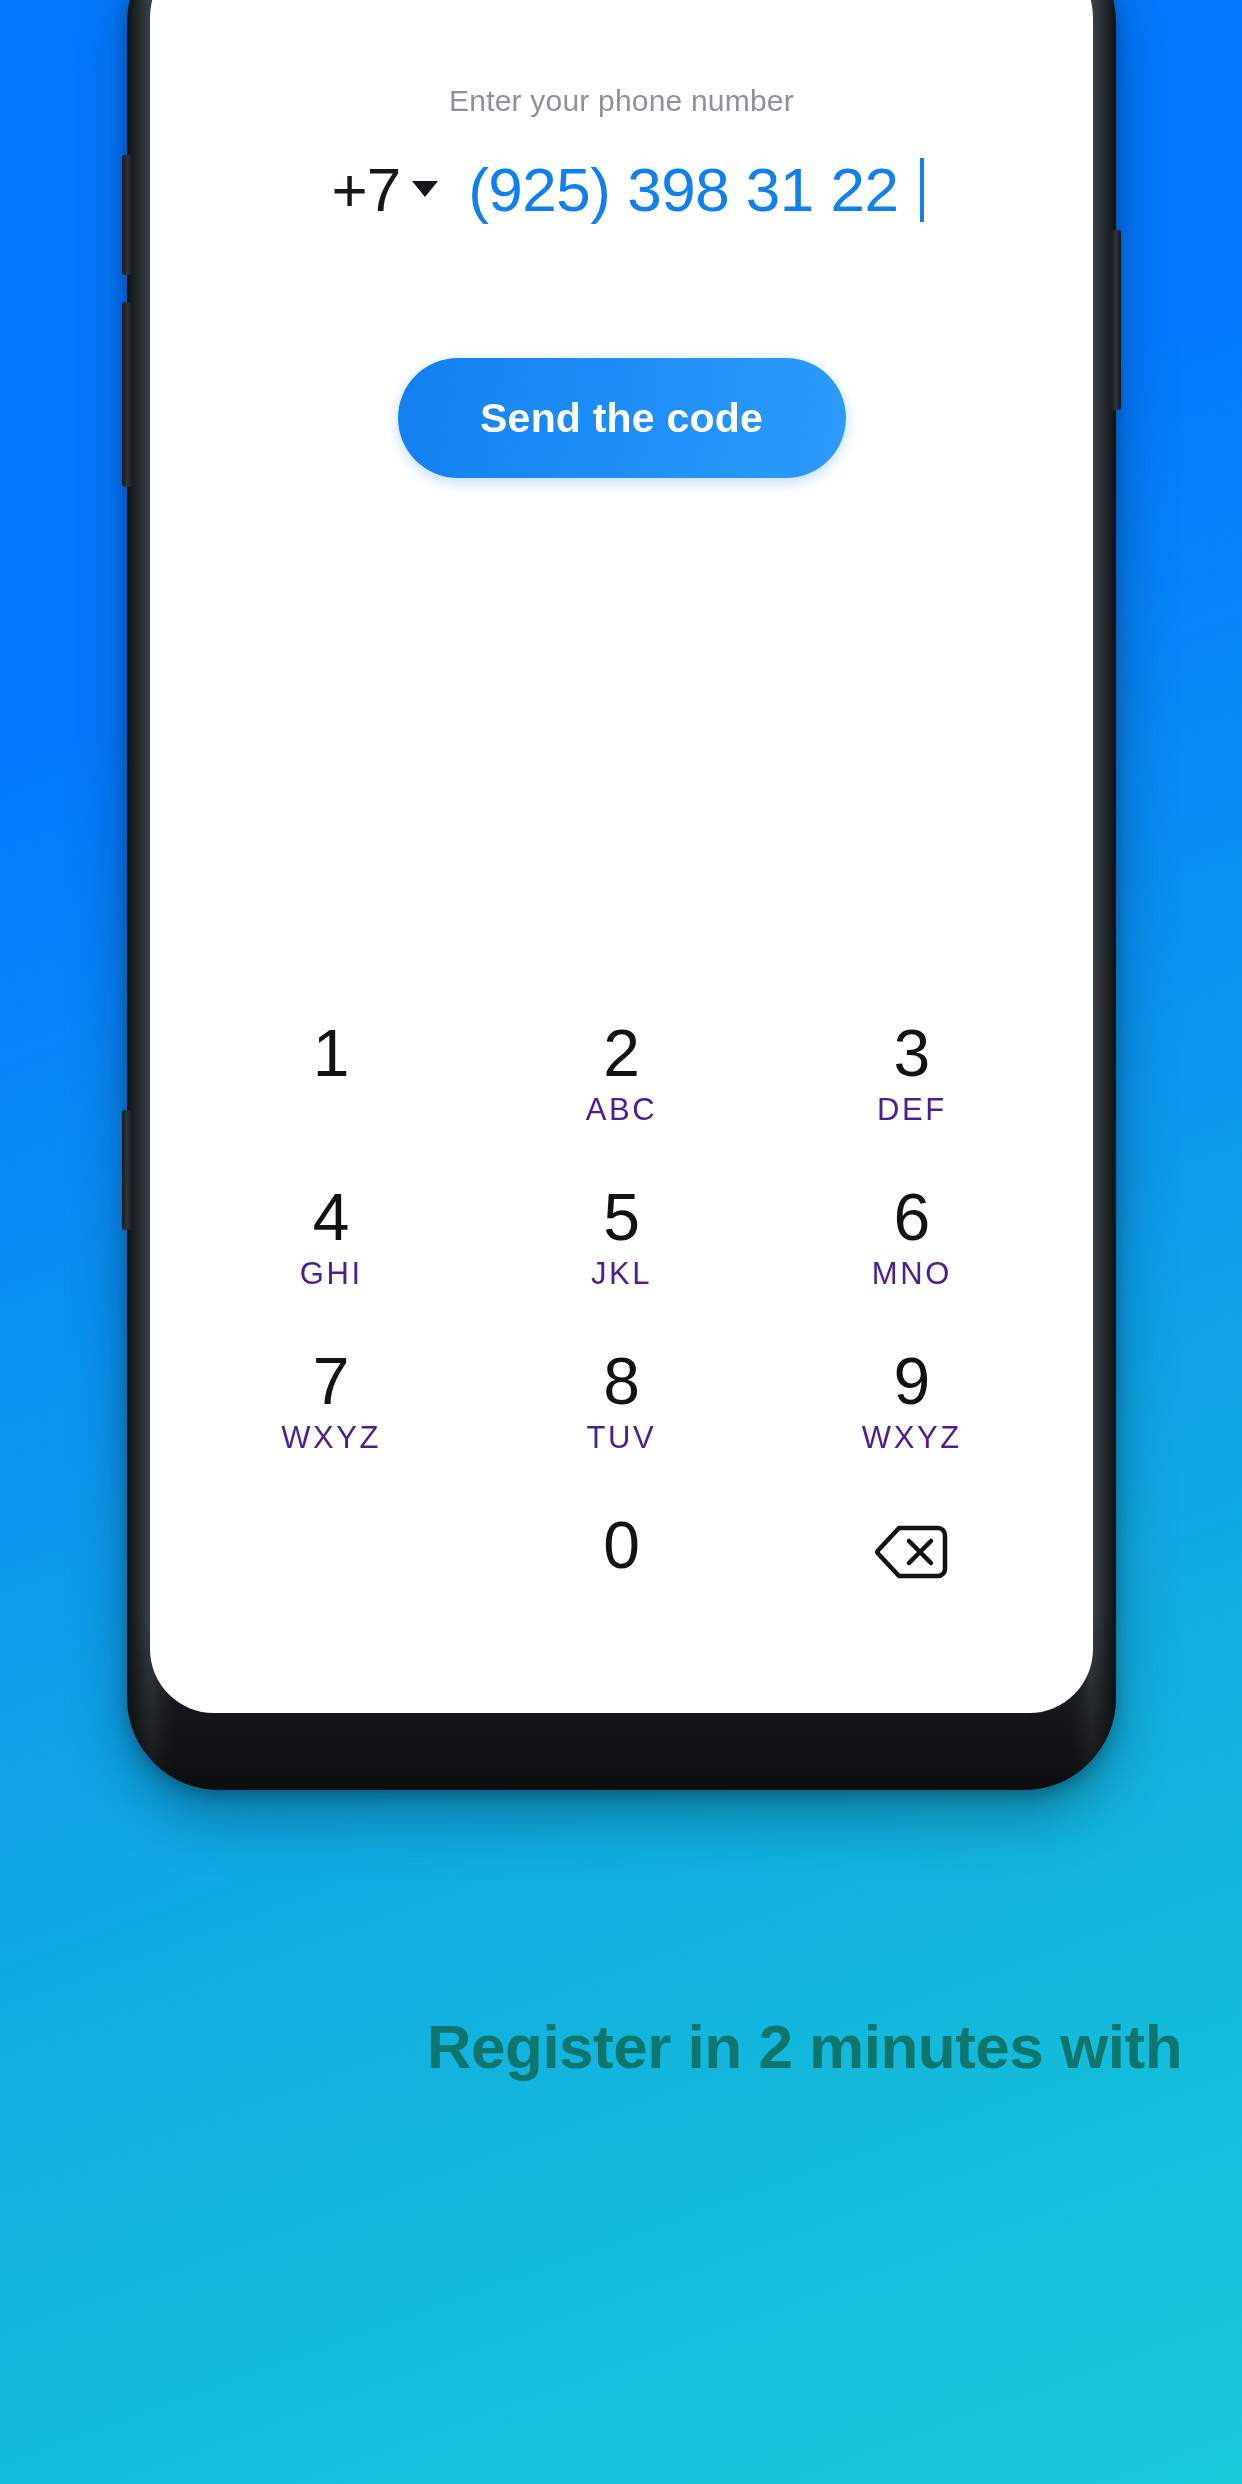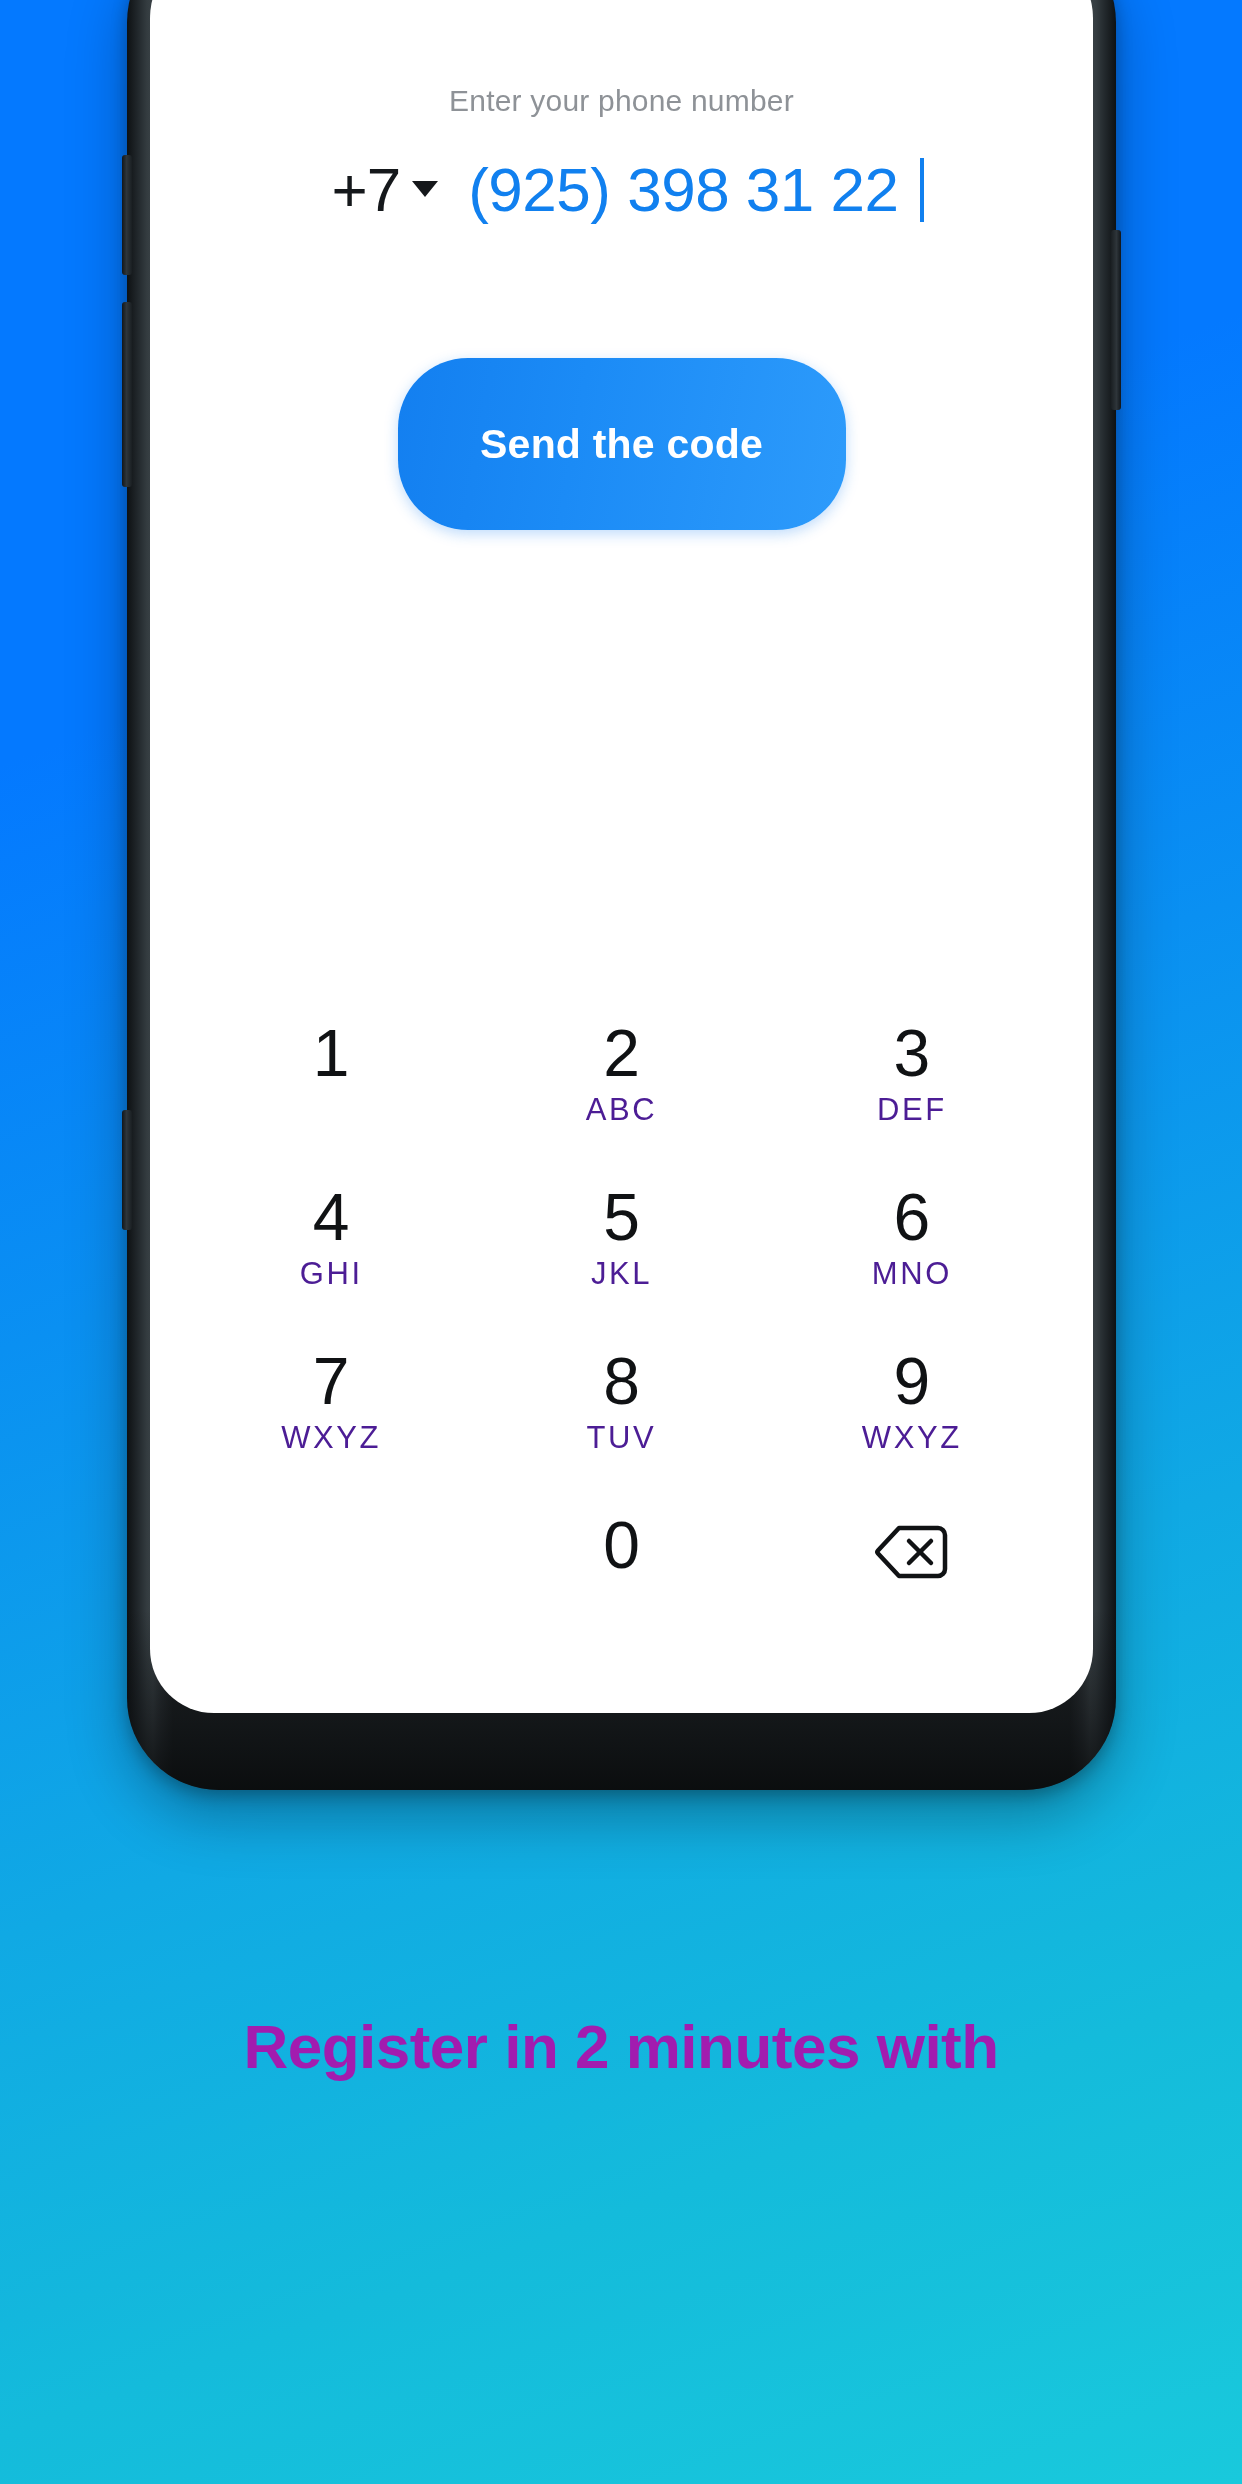--- a/index.html
+++ b/index.html
@@ -129,21 +129,21 @@
     margin-left:3px;
   }
 
   .send-wrap{
     display:flex;
     justify-content:center;
     margin-top:133px;
   }
   .send-button{
     width:448px;
-    height:172px;
+    height:120px;
     border:none;
     border-radius:70px;
     background:linear-gradient(100deg,#137ff0 0%,#1b8bf6 40%,#2d9bfb 100%);
     color:#ffffff;
     font-family:"Liberation Sans", sans-serif;
     font-size:41px;
     font-weight:700;
     letter-spacing:0.2px;
     cursor:pointer;
     box-shadow:0 4px 14px rgba(20,125,240,0.28);
@@ -184,22 +184,22 @@
   }
   .key.blank{ cursor:default; }
   .key.backspace{ padding-top:26px; }
   .backspace-icon{ display:block; }
 
   
   #caption{
     position:absolute;
     left:0; right:0;
     top:2010px;
-    text-align:center;
-    color:#a21caf;
+    text-align:right;
+    color:#0f766e;
     font-size:62px;
     line-height:1.18;
     font-weight:700;
     letter-spacing:-0.5px;
     padding:0 60px;
   }
 </style>
 </head>
 <body>
 

